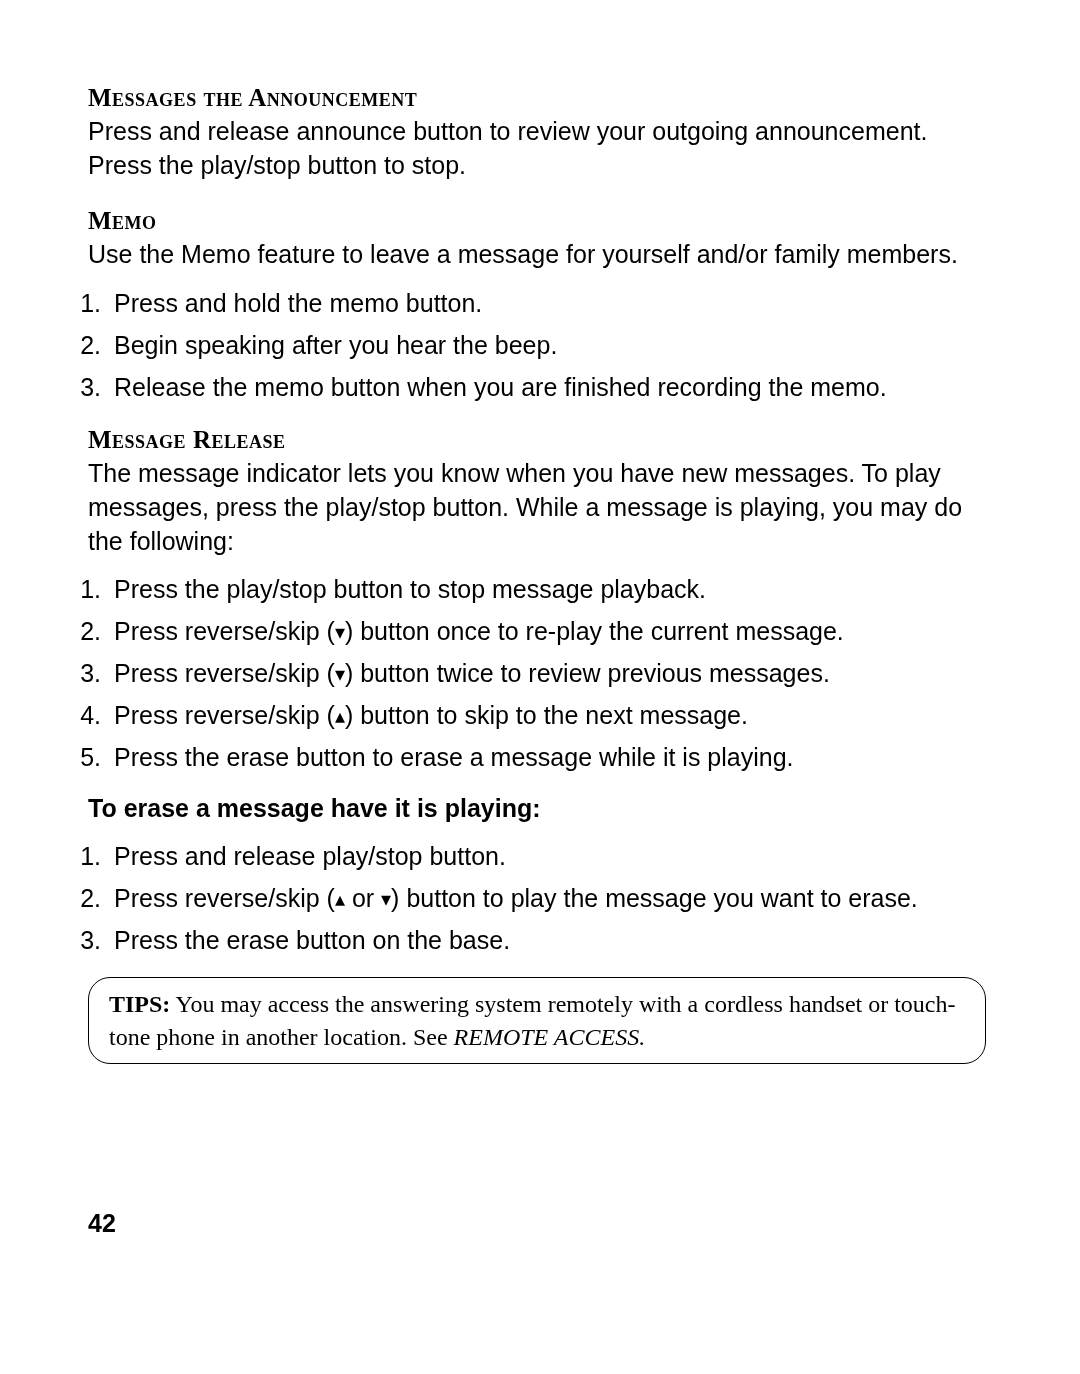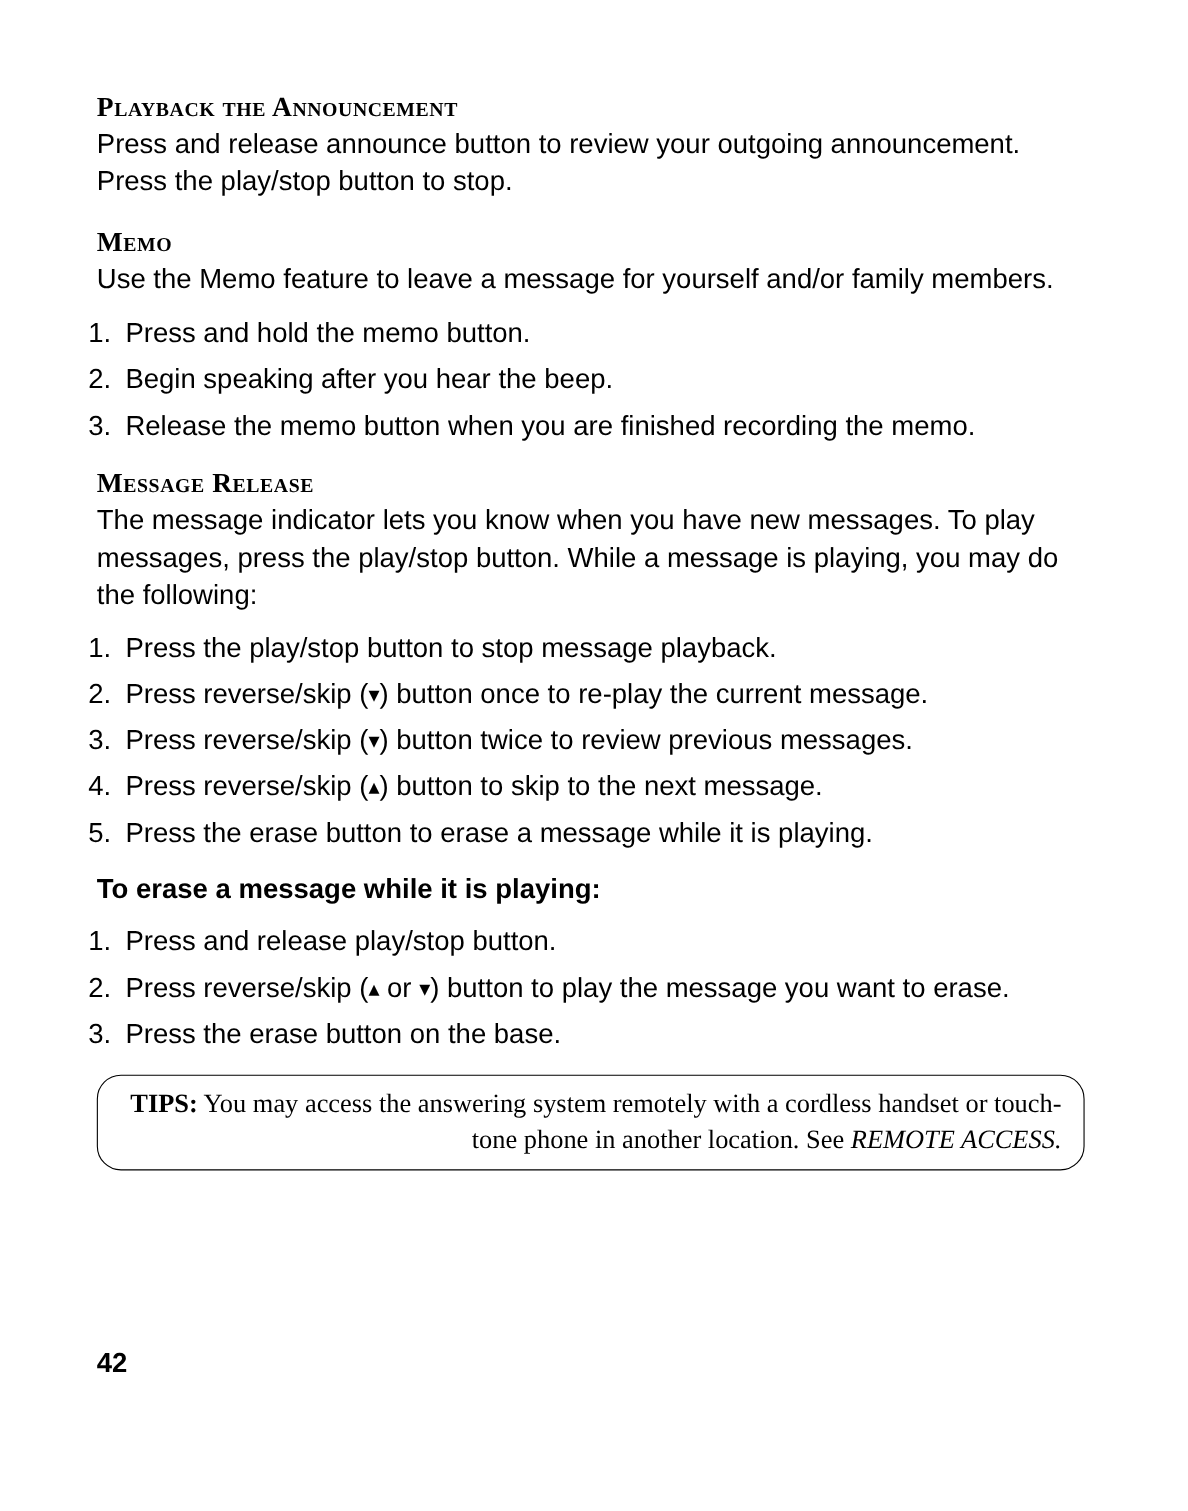--- a/index.html
+++ b/index.html
@@ -57,51 +57,50 @@
   .tips-box {
     border: 1.5px solid #000;
     border-radius: 22px;
     padding: 10px 20px 10px 20px;
     font-family: "Times New Roman", Times, serif;
     font-size: 24px;
     line-height: 1.35;
     margin-top: 12px;
     width: 898px;
     box-sizing: border-box;
-    text-align: right;
   }
   .tips-label {
     font-weight: bold;
     font-family: "Times New Roman", Times, serif;
   }
   .tips-ref {
     font-style: italic;
   }
   .page-num {
     position: absolute;
     left: 88px;
-    bottom: 120px;
+    bottom: 136px;
     font-weight: bold;
     font-size: 25px;
     font-family: Arial, Helvetica, sans-serif;
     margin-top: 12px;
   }
   .block {
     margin-bottom: 16px;
   }
   .arrow {
     font-size: 20px;
     vertical-align: 1px;
   }
 </style>
 </head>
 <body>
 
 <div class="block">
-  <div class="heading top">Playback the Announcement</div>
+  <div class="heading top">Messages the Announcement</div>
   <p class="para">Press and release announce button to review your outgoing announcement. Press the play/stop button to stop.</p>
 </div>
 
 <div class="block">
   <div class="heading">Memo</div>
   <p class="para tight">Use the Memo feature to leave a message for yourself and/or family members.</p>
   <ol>
     <li>Press and hold the memo button.</li>
     <li>Begin speaking after you hear the beep.</li>
     <li>Release the memo button when you are finished recording the memo.</li>
@@ -120,21 +119,21 @@
       <span>Press reverse/skip (</span><span class="arrow">▾</span><span>) button twice to review previous messages.</span>
     </li>
     <li>
       <span>Press reverse/skip (</span><span class="arrow">▴</span><span>) button to skip to the next message.</span>
     </li>
     <li>Press the erase button to erase a message while it is playing.</li>
   </ol>
 </div>
 
 <div class="block">
-  <div class="subbold">To erase a message while it is playing:</div>
+  <div class="subbold">To erase a message have it is playing:</div>
   <ol>
     <li>Press and release play/stop button.</li>
     <li>
       <span>Press reverse/skip (</span><span class="arrow">▴</span><span> or </span><span class="arrow">▾</span><span>) button to play the message you want to erase.</span>
     </li>
     <li>Press the erase button on the base.</li>
   </ol>
 
   <div class="tips-box">
     <span class="tips-label">TIPS:</span><span> You may access the answering system remotely with a cordless handset or touch-tone phone in another location. See </span><span class="tips-ref">REMOTE ACCESS.</span>

